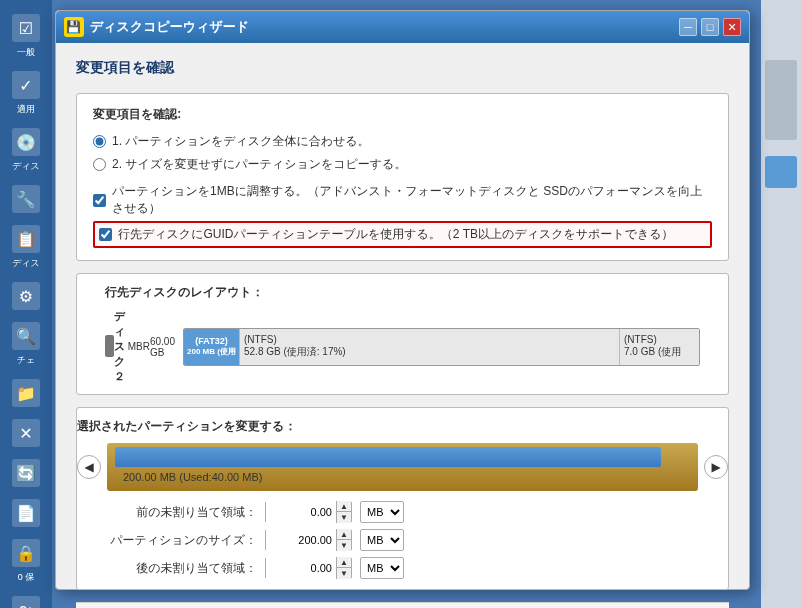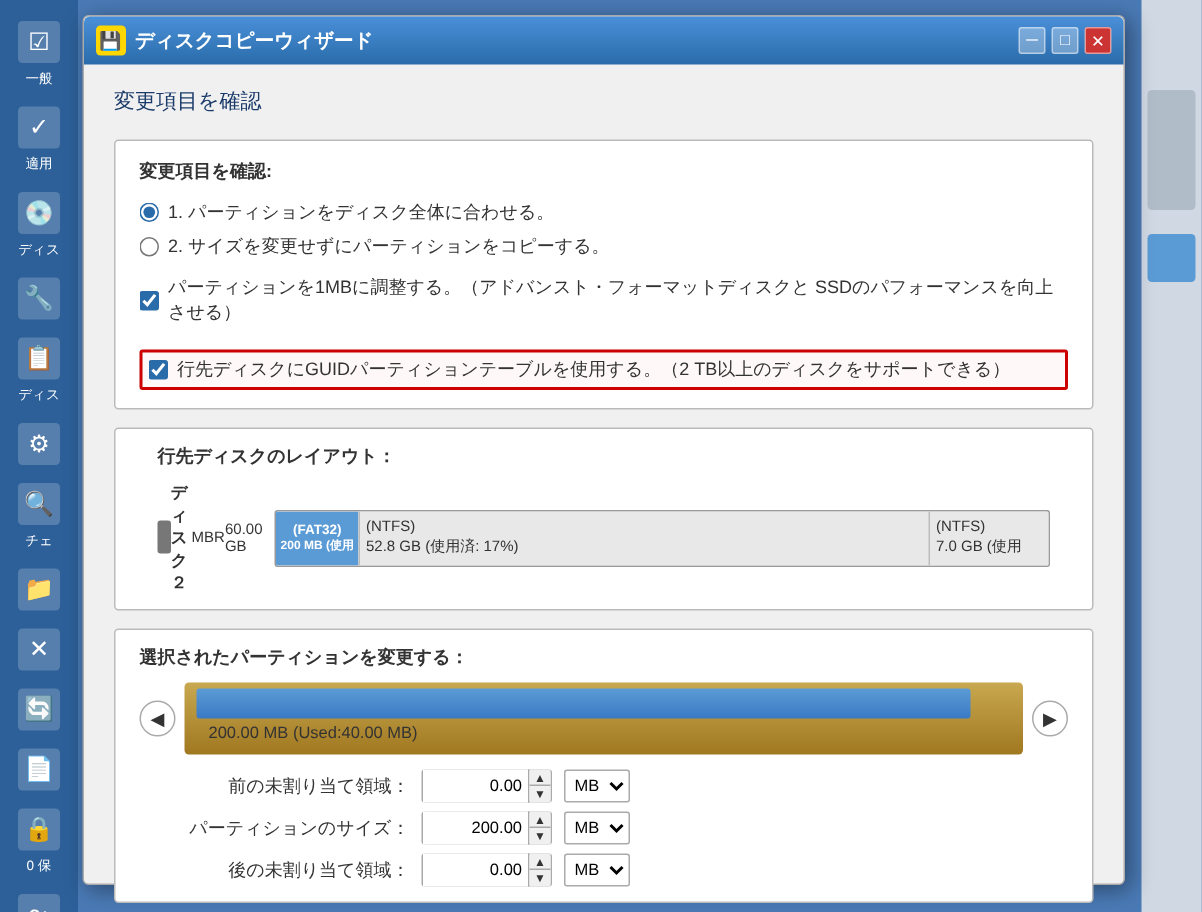--- a/index.html
+++ b/index.html
@@ -118,21 +118,21 @@
       flex-direction: column;
       gap: 12px;
     }
 
     
     .section-header {
       margin-bottom: 4px;
     }
     .section-title {
       font-size: 14px;
-      font-weight: normal;
+      font-weight: bold;
       color: #1a3a6a;
     }
     .section-subtitle {
       font-size: 11px;
       color: #555;
       margin-top: 2px;
     }
 
     
     .options-box {
@@ -163,21 +163,21 @@
     .radio-item input[type="radio"] {
       margin: 0;
       accent-color: #2a6caa;
     }
     .checkbox-item {
       display: flex;
       align-items: center;
       gap: 6px;
       font-size: 12px;
       color: #333;
-      margin-bottom: 16px;
+      margin-bottom: 4px;
     }
     .checkbox-item input[type="checkbox"] {
       margin: 0;
       accent-color: #2a6caa;
     }
     .highlighted-checkbox {
       border: 2px solid #cc0000;
       padding: 3px 4px;
       border-radius: 2px;
       display: flex;
@@ -252,21 +252,21 @@
       font-size: 10px;
       color: #333;
       border-left: 1px solid #bbb;
     }
 
     
     .partition-section {
       border: 1px solid #bbb;
       background: white;
       border-radius: 3px;
-      padding: 10px 16px;
+      padding: 10px 0;
     }
     .partition-title {
       font-size: 12px;
       font-weight: bold;
       color: #333;
       margin-bottom: 8px;
     }
     .partition-bar-container {
       display: flex;
       align-items: center;

